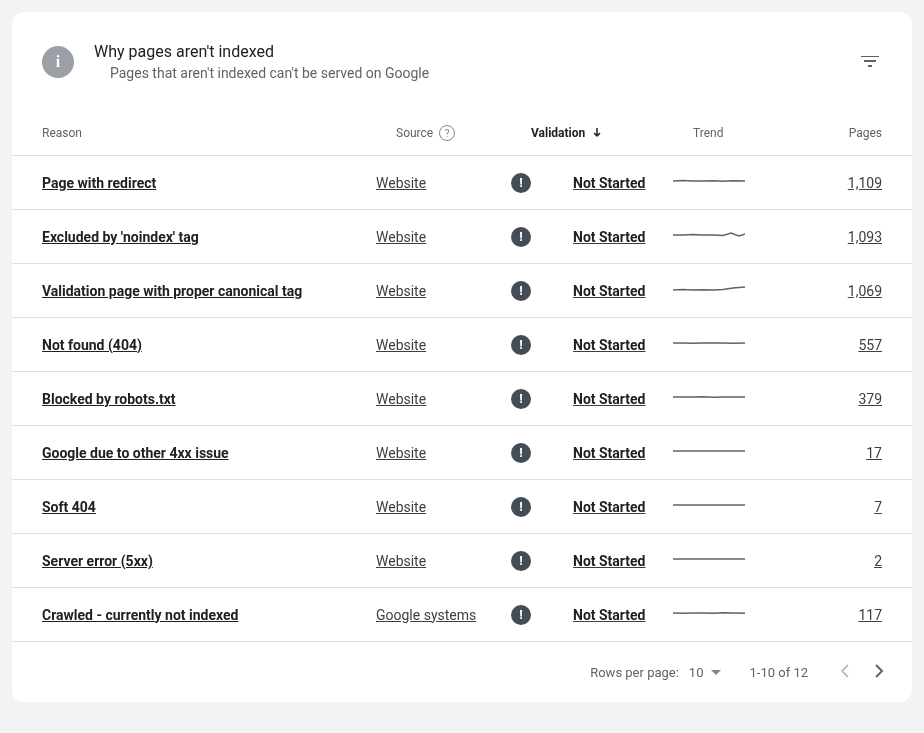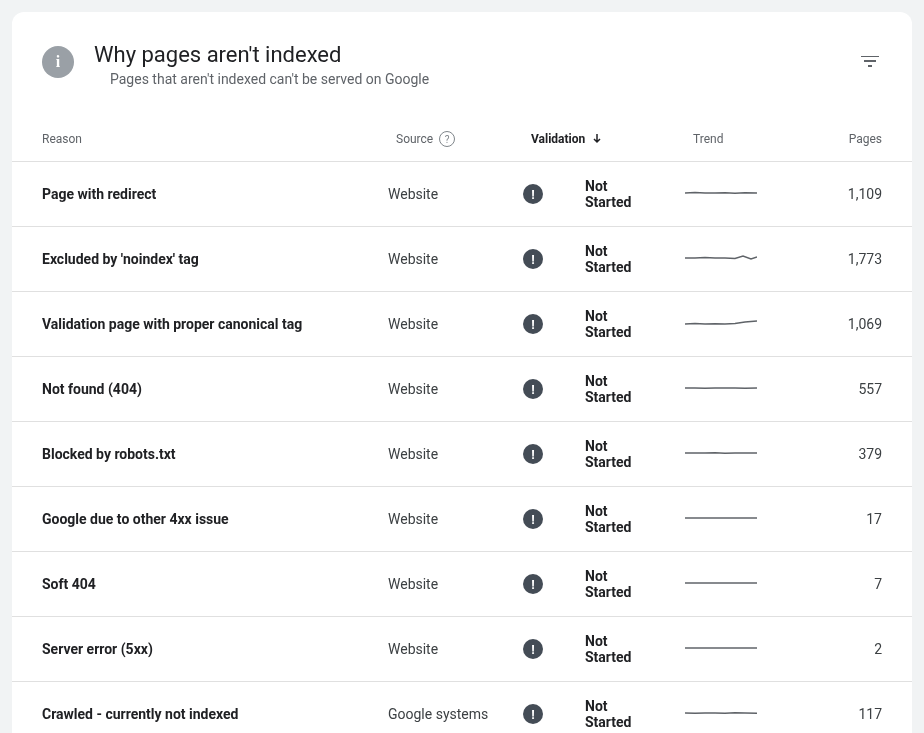--- a/index.html
+++ b/index.html
@@ -34,21 +34,21 @@
       justify-content: center;
       font-weight: bold;
       font-style: normal;
       font-family: Georgia, serif;
       font-size: 16px;
       flex-shrink: 0;
       margin-top: 4px;
     }
     .header-text { flex: 1; }
     .title {
-      font-size: 22px;
+      font-size: 16px;
       color: #202124;
       font-weight: 400;
       margin-bottom: 4px;
     }
     .subtitle {
       font-size: 14px;
       color: #5f6368;
       margin-left: 16px;
     }
     .filter-icon {
@@ -96,24 +96,25 @@
       color: #80868b;
     }
     .arrow-down-icon {
       display: inline-block;
     }
     tbody tr {
       border-bottom: 1px solid #e0e0e0;
       cursor: pointer;
     }
     tbody td {
-      padding: 16px 16px;
+      padding: 16px 4px;
       font-size: 14px;
       color: #3c4043;
       vertical-align: middle;
+      text-decoration: underline;
     }
     tbody td:first-child {
       padding-left: 30px;
       font-weight: 700;
       color: #202124;
     }
     tbody td:last-child { padding-right: 30px; text-align: right; }
     .col-reason { width: 40%; }
     .col-source { width: 15%; }
     .col-validation { width: 18%; }
@@ -254,21 +255,21 @@
           <td>Website</td>
           <td>
             <div class="validation-cell">
               <span class="status-icon">!</span>
               <span class="status-text">Not Started</span>
             </div>
           </td>
           <td><svg class="sparkline" viewBox="0 0 72 18">
               <path d="M0 9 L10 9 L20 8.5 L30 9 L40 9 L50 9.5 L58 7 L66 10 L72 8"></path>
             </svg></td>
-          <td>1,773</td>
+          <td>1,093</td>
         </tr>
         <tr>
           <td>Validation page with proper canonical tag</td>
           <td>Website</td>
           <td>
             <div class="validation-cell">
               <span class="status-icon">!</span>
               <span class="status-text">Not Started</span>
             </div>
           </td>

